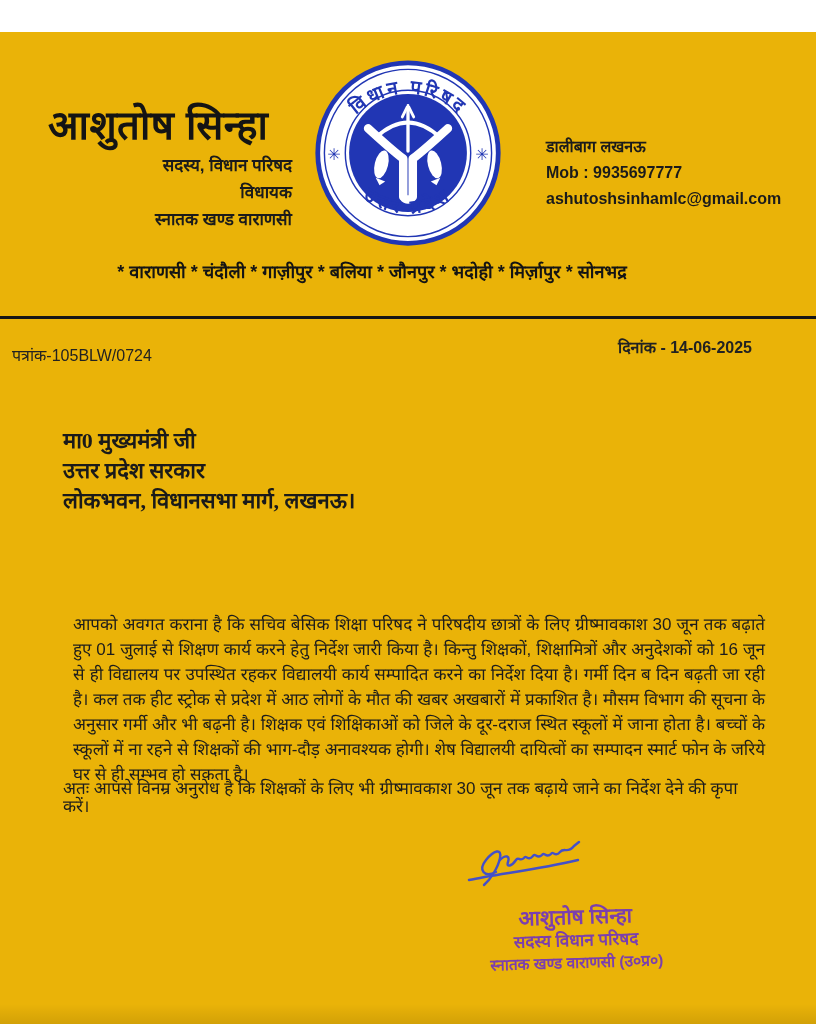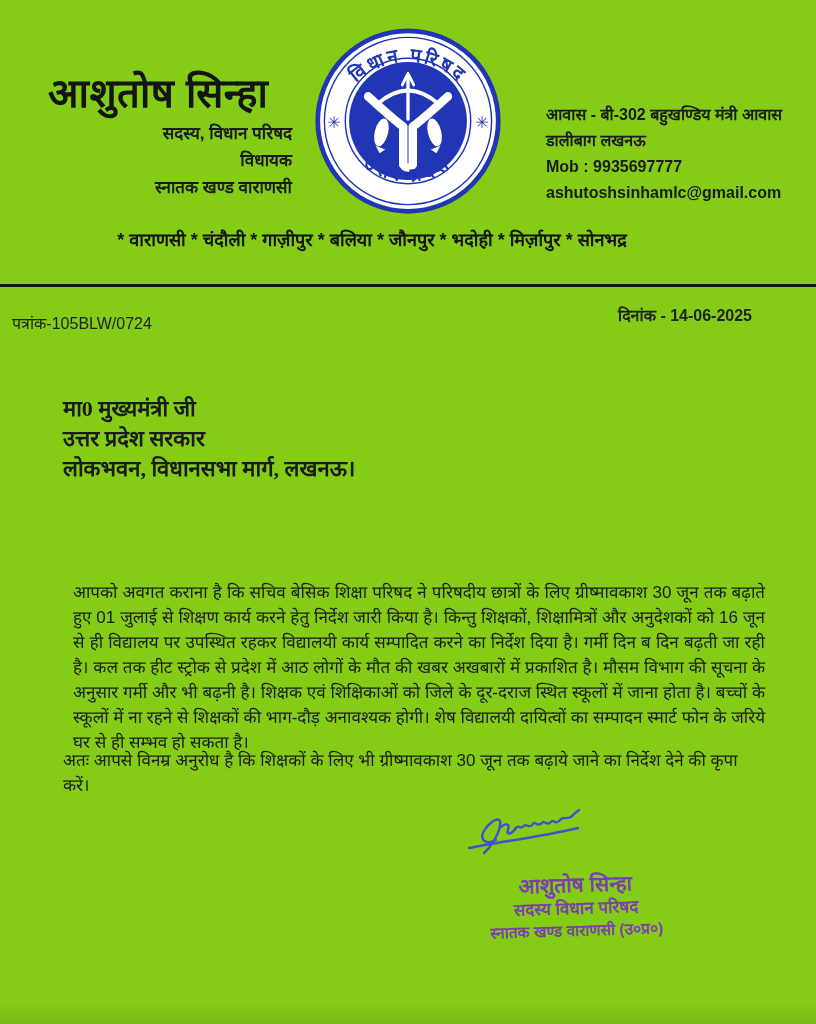--- a/index.html
+++ b/index.html
@@ -1,20 +1,20 @@
 <!DOCTYPE html>
 <html><head>
 <meta charset="utf-8">
 <style>
   html,body{margin:0;padding:0;}
   body{
     width:816px;height:1024px;background:#ffffff;position:relative;overflow:hidden;
     font-family:"Liberation Sans","DejaVu Sans",sans-serif;color:#161616;
   }
-  .page{position:absolute;inset:0;background:#84cc16;}
+  .page{position:absolute;inset:0;background:#eab308;margin-top:32px;}
   
   .name{
     position:absolute;left:48px;top:64px;font-size:40px;font-weight:bold;
     color:#141414;letter-spacing:.5px;
   }
   .titles{
     position:absolute;left:48px;top:120px;width:244px;text-align:right;
     font-size:17px;font-weight:bold;line-height:27px;color:#1b1b1b;
   }
   .logo-wrap{position:absolute;left:313px;top:26px;width:190px;height:190px;}
@@ -37,21 +37,21 @@
   .subject{
     position:absolute;left:63px;top:488px;width:692px;font-size:17px;font-weight:bold;
     line-height:25px;text-align:justify;color:#161616;
   }
   .para1{
     position:absolute;left:73px;top:580px;width:692px;font-size:17px;
     line-height:25px;text-align:justify;color:#1c1c1c;
   }
   .para2{
     position:absolute;left:63px;top:748px;width:692px;font-size:17px;
-    line-height:25px;color:#1c1c1c;
+    line-height:18px;color:#1c1c1c;
   }
   .signature{position:absolute;left:466px;top:796px;width:130px;height:64px;}
   .stamp{
     position:absolute;left:448px;top:872px;width:256px;text-align:center;
     color:#7b3fae;transform:rotate(-1.8deg);
   }
   .stamp-name{font-size:21px;font-weight:bold;line-height:26px;}
   .stamp-title1{font-size:17px;font-weight:bold;line-height:22px;}
   .stamp-title2{font-size:15.5px;font-weight:bold;line-height:22px;}
   .bottom-fade{
@@ -103,21 +103,20 @@
       </text>
       <text font-size="20" font-weight="bold" fill="#2136b4" letter-spacing="4" font-family="'Liberation Sans','DejaVu Sans',sans-serif">
         <textPath href="#botArc" startOffset="50%" text-anchor="middle">उत्तर प्रदेश</textPath>
       </text>
       <text x="22" y="107" font-size="17" fill="#2136b4" text-anchor="middle">✳</text>
       <text x="178" y="107" font-size="17" fill="#2136b4" text-anchor="middle">✳</text>
     </svg>
   </div>
 
   <div class="contact">
-    <div>आवास - बी-302 बहुखण्डिय मंत्री आवास</div>
     <div>डालीबाग लखनऊ</div>
     <div>Mob : 9935697777</div>
     <div>ashutoshsinhamlc@gmail.com</div>
   </div>
 
   <div class="districts">* वाराणसी * चंदौली * गाज़ीपुर * बलिया * जौनपुर * भदोही * मिर्ज़ापुर * सोनभद्र</div>
 
   <div class="rule"></div>
 
   <div class="ref-no">पत्रांक-105BLW/0724</div>

